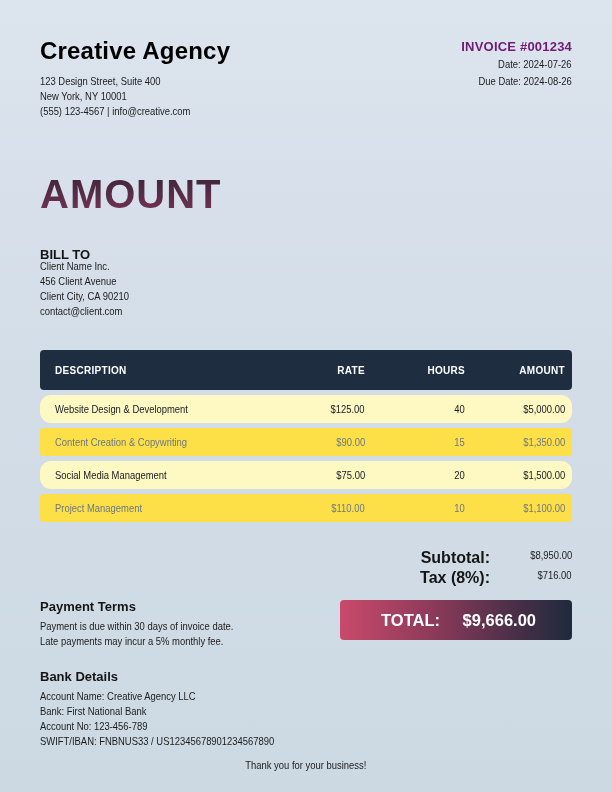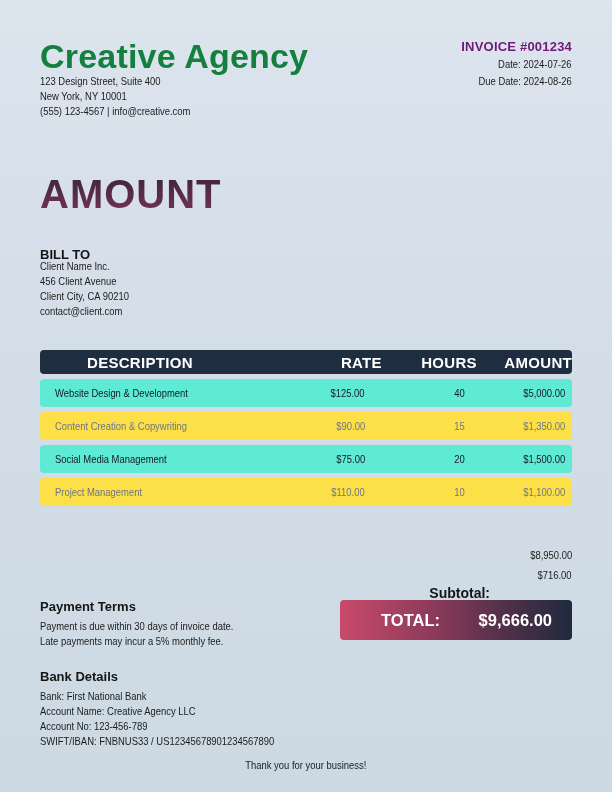--- a/index.html
+++ b/index.html
@@ -6,52 +6,52 @@
   body {
     width:612px; height:792px; overflow:hidden; position:relative;
     background: linear-gradient(180deg, #dce4ee 0%, #d3dde7 50%, #ccd9e3 100%);
     font-family: "Liberation Sans", sans-serif; color:#1a1a1a;
   }
   .narrow { display:inline-block; transform:scaleX(0.82); transform-origin:left center; white-space:nowrap; }
   .narrow-r { display:inline-block; transform:scaleX(0.82); transform-origin:right center; white-space:nowrap; }
   .narrow-c { display:inline-block; transform:scaleX(0.82); transform-origin:center center; white-space:nowrap; }
   .abs { position:absolute; }
 
-  .company { left:40px; top:37px; font-size:34px; font-weight:bold; color:#15803d; letter-spacing:0.2px; }
+  .company { left:40px; top:37px; font-size:24px; font-weight:bold; color:#000000; letter-spacing:0.2px; }
   .addr { left:40px; top:74px; font-size:11.5px; line-height:15px; color:#1c1c1c; }
 
   .inv-meta { right:40px; top:39px; text-align:right; }
   .inv-num { font-size:13px; font-weight:bold; color:#701a75; letter-spacing:0.2px; }
   .inv-date { font-size:11.5px; line-height:17px; color:#1c1c1c; }
 
   .invoice-title { left:40px; top:172px; font-size:40px; font-weight:bold; letter-spacing:1px;
     background: linear-gradient(180deg, #3a2438 0%, #5e2e4a 60%, #7a3456 100%);
     -webkit-background-clip:text; background-clip:text; color:transparent; }
 
   .billto-h { left:40px; top:239px; font-size:13px; font-weight:bold; color:#151515;margin-top:8px; }
   .billto { left:40px; top:259px; font-size:11.5px; line-height:15px; color:#1c1c1c; }
 
   .table { left:40px; top:350px; width:532px; }
-  .thead { height:24px; background:#1f2d40; border-radius:4px; display:flex; align-items:center; color:#ffffff; font-size:15px; font-weight:bold; letter-spacing:0.3px;padding-left:32px; }
+  .thead { height:40px; background:#1f2d40; border-radius:4px; display:flex; align-items:center; color:#ffffff; font-size:10px; font-weight:bold; letter-spacing:0.3px; }
   .col-desc { width:215px; padding-left:15px; }
   .col-rate { width:95px; text-align:right; }
   .col-hours { width:100px; text-align:right; }
   .col-amt { width:100px; text-align:right; }
   .row { height:28px; margin-top:5px; border-radius:4px; display:flex; align-items:center; font-size:11.5px; }
-  .row.odd { background:#5eead4; color:#151a22; }
+  .row.odd { background:#fef9c3; color:#151a22;border-radius:11px; }
   .row.even { background:#fde047; color:#6b7787; }
 
-  .sub-label { right:122px; font-size:14px; font-weight:bold; text-align:right; color:#151515;margin-top:36px; }
+  .sub-label { right:122px; font-size:16px; font-weight:bold; text-align:right; color:#151515; }
   .sub-val { right:40px; font-size:11.5px; text-align:right; color:#1c1c1c; }
 
   .total-box { left:340px; top:600px; width:232px; height:40px; border-radius:4px;
     background: linear-gradient(90deg, #c94a6b 0%, #8d3a5a 40%, #4a2f48 75%, #1f2a3d 100%);
     color:#fff; font-weight:bold; font-size:16.5px; display:flex; align-items:center; }
   .total-label { position:absolute; right:132px; }
-  .total-val { position:absolute; right:20px; }
+  .total-val { position:absolute; right:36px; }
 
   .sec-h { left:40px; font-size:13px; font-weight:bold; color:#151515; }
   .sec-body { left:40px; font-size:11.5px; line-height:15px; color:#1c1c1c; }
 
   .thanks { left:0; width:612px; top:759px; text-align:center; font-size:11.5px; color:#1c1c1c; }
 </style>
 </head>
 <body>
 
 <div class="abs company">Creative Agency</div>
@@ -121,19 +121,19 @@
 </div>
 
 <div class="abs sec-h" style="top:599px;">Payment Terms</div>
 <div class="abs sec-body" style="top:619px;">
   <div><span class="narrow">Payment is due within 30 days of invoice date.</span></div>
   <div><span class="narrow">Late payments may incur a 5% monthly fee.</span></div>
 </div>
 
 <div class="abs sec-h" style="top:669px;text-align:center;">Bank Details</div>
 <div class="abs sec-body" style="top:689px;">
+  <div><span class="narrow">Account Name: Creative Agency LLC</span></div>
   <div><span class="narrow">Bank: First National Bank</span></div>
-  <div><span class="narrow">Account Name: Creative Agency LLC</span></div>
   <div><span class="narrow">Account No: 123-456-789</span></div>
   <div><span class="narrow">SWIFT/IBAN: FNBNUS33 / US12345678901234567890</span></div>
 </div>
 
 <div class="abs thanks"><span class="narrow-c">Thank you for your business!</span></div>
 
 </body></html>

